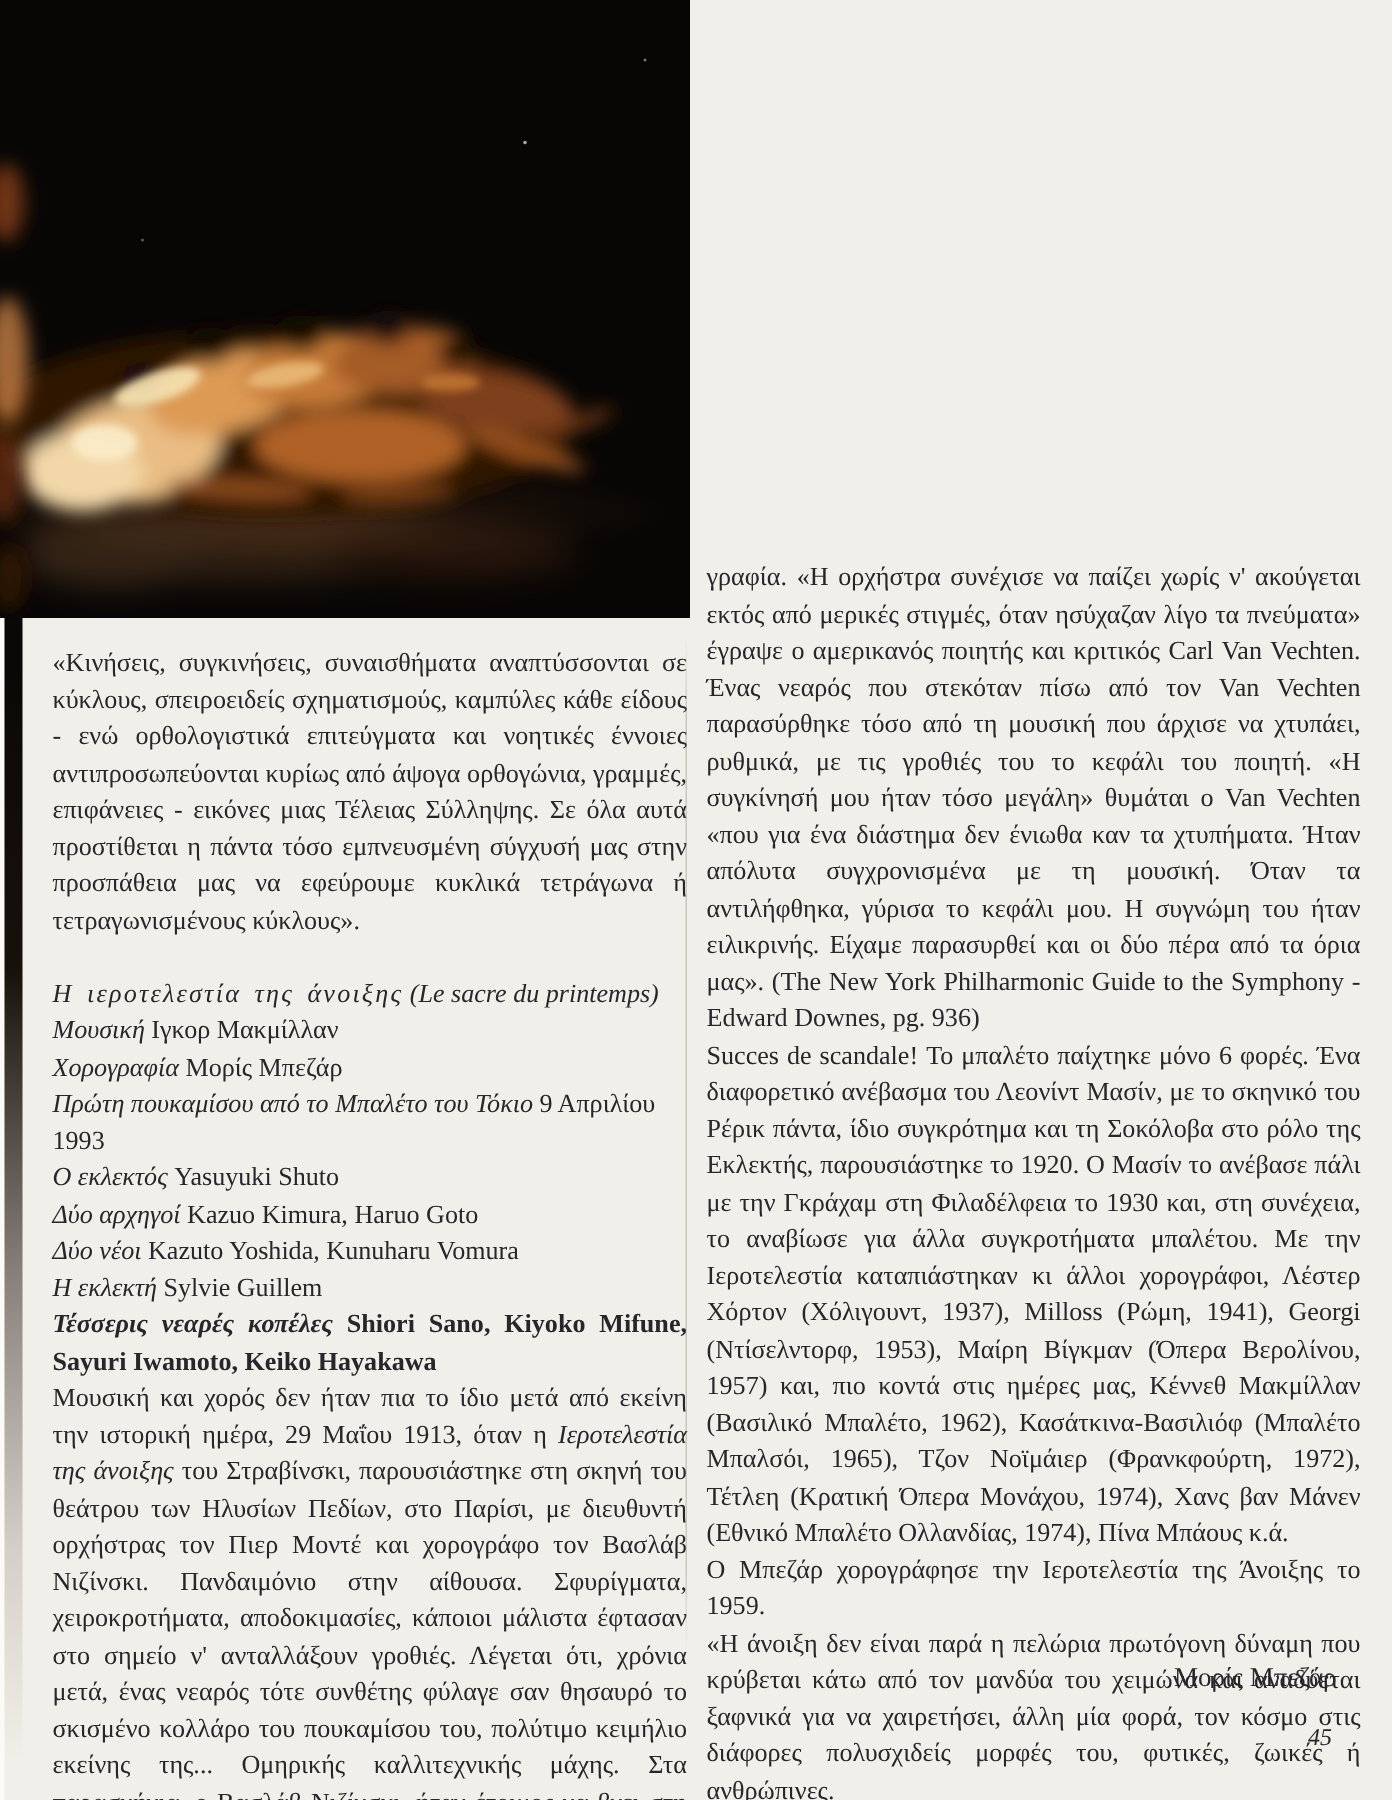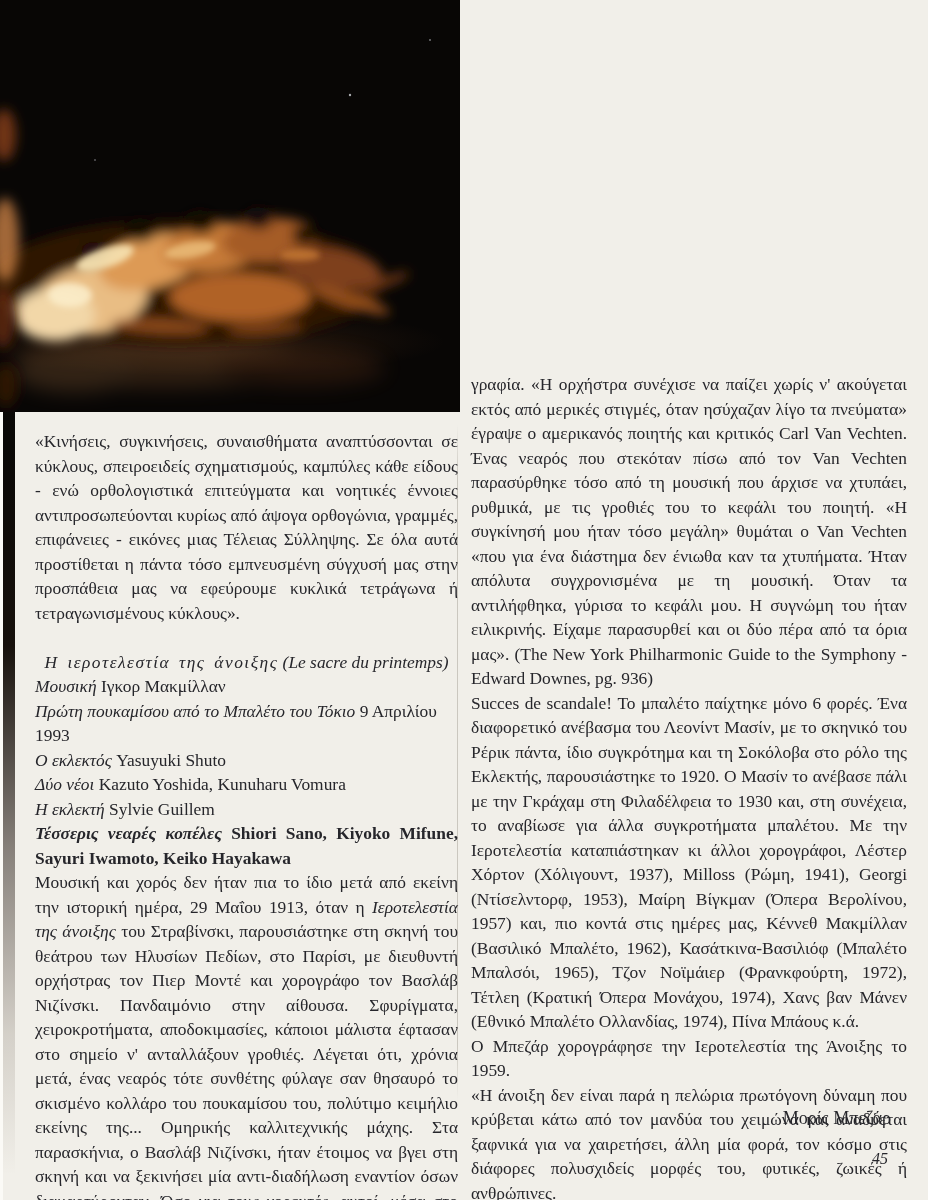--- a/index.html
+++ b/index.html
@@ -38,21 +38,21 @@
   
   .col {
     position: absolute;
     font-size: 17.4px; line-height: 24.5px;
     text-align: justify;
   }
   .col p { margin: 0; }
   .col-left  { left: 35px;  top: 429px; width: 423px; }
   .col-right { left: 471px; top: 372px; width: 436px; }
   .frag { text-align: left; }
-  .work-title { margin-top: 24.5px !important; text-align: center; }
+  .work-title { margin-top: 24.5px !important; text-align: left; }
   .work-title .ttl-greek {
     font-style: italic; letter-spacing: 0.085em; word-spacing: 0.18em;
   }
   .work-title .ttl-french { font-style: italic; }
   .credit { text-align: left; }
   .credit .c-label { font-style: italic; text-align: center; }
   .credit-wrap { text-align: justify; font-weight: bold; }
   .body-italic { font-style: italic; }
   .signature {
     position: absolute; left: 471px; top: 1106px; width: 420px;
@@ -146,26 +146,34 @@
   <p class="work-title">
     <span class="ttl-greek">Η ιεροτελεστία της άνοιξης</span>
     <span class="ttl-french">(Le sacre du printemps)</span>
   </p>
 
   <p class="credit">
     <span class="c-label">Μουσική </span>
     <span class="c-value">Ιγκορ Μακμίλλαν</span>
   </p>
   <p class="credit">
+    <span class="c-label">Χορογραφία </span>
+    <span class="c-value">Μορίς Μπεζάρ</span>
+  </p>
+  <p class="credit">
     <span class="c-label">Πρώτη πουκαμίσου από το Μπαλέτο του Τόκιο </span>
     <span class="c-value">9 Απριλίου 1993</span>
   </p>
   <p class="credit">
     <span class="c-label">Ο εκλεκτός </span>
     <span class="c-value">Yasuyuki Shuto</span>
+  </p>
+  <p class="credit">
+    <span class="c-label">Δύο αρχηγοί </span>
+    <span class="c-value">Kazuo Kimura, Haruo Goto</span>
   </p>
   <p class="credit">
     <span class="c-label">Δύο νέοι </span>
     <span class="c-value">Kazuto Yoshida, Kunuharu Vomura</span>
   </p>
   <p class="credit">
     <span class="c-label">Η εκλεκτή </span>
     <span class="c-value">Sylvie Guillem</span>
   </p>
   <p class="credit credit-wrap">

